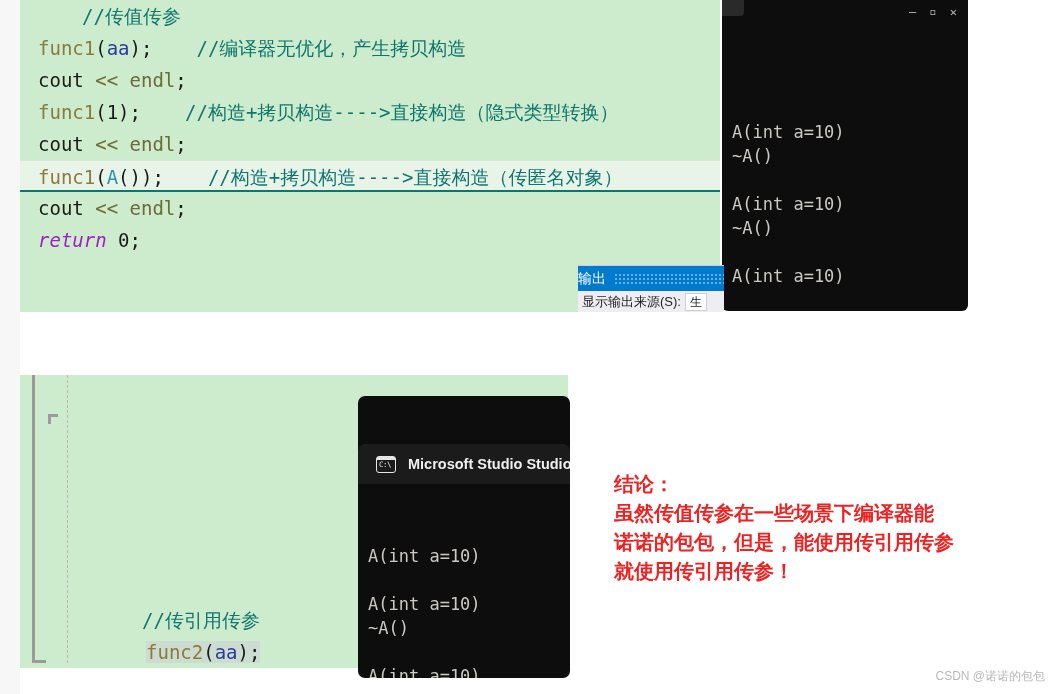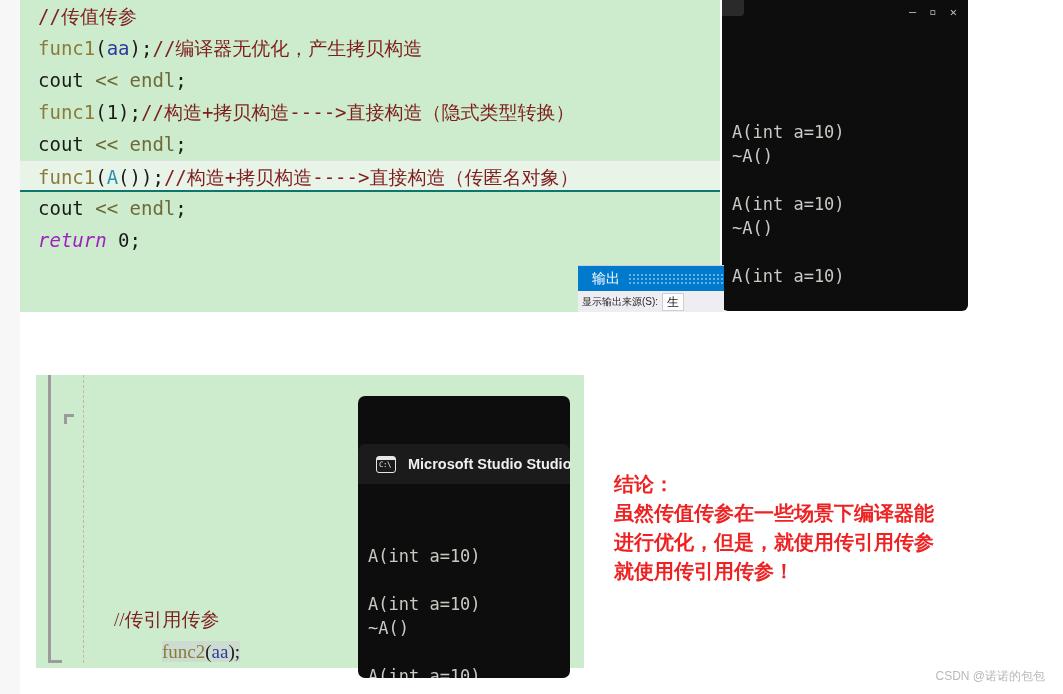--- a/index.html
+++ b/index.html
@@ -21,35 +21,35 @@
   .code-block {
     position: absolute;
     background: #cdebcd;
     font-family: "DejaVu Sans Mono", "Liberation Mono", monospace;
     font-size: 19px;
     line-height: 32px;
     white-space: pre;
     overflow: hidden;
   }
   #code-top  { left: 20px; top: 0px;   width: 700px; height: 312px; }
-  #code-bot  { left: 36px; top: 375px; width: 548px; height: 293px; font-family: Liberation Serif, serif; }
+  #code-bot  { left: 20px; top: 375px; width: 548px; height: 293px; }
 
   .cline { position: relative; height: 32px; padding-left: 18px; }
   #code-bot .cline { padding-left: 0; }
 
   
   .cur-line {
     background: #e9f4e9;
     border-top: 1px solid #d8e5d8;
     border-bottom: 2px solid #0f766e;
     height: 32px;
   }
 
   
-  .t-cmt   { color: #7f1d1d; }
+  .t-cmt   { color: #0f766e; margin-left: 44px; }
   .t-fn    { color: #8a7b3a; }
   .t-var   { color: #2b3a9c; }
   .t-type  { color: #2b91af; }
   .t-kw    { color: #a020c0; font-style: italic; }
   .t-plain { color: #1a1a1a; }
   .t-op    { color: #6f6a3a; }
   .t-num   { color: #1a1a1a; }
 
   
   .sel { background: #ccdcd0; margin-left: 48px; }
@@ -126,37 +126,37 @@
   }
 
   
   #output-panel {
     position: absolute; left: 578px; top: 265px; width: 146px; height: 47px;
     background: #eeeef2; overflow: hidden;
     border-top: 1px solid #cccedb;
   }
   .op-tabstrip {
     height: 25px; background: #007acc; display: flex; align-items: center;
-    padding-left: 14px; gap: 8px;
+    padding-left: 0; gap: 8px;
   }
   .op-tab-label {
     font-family: "Liberation Sans", sans-serif; font-size: 14px; color: #ffffff;
     white-space: nowrap;
   }
   .op-dots {
     flex: 1; height: 12px;
     background-image: radial-gradient(#6fb8e4 40%, transparent 42%);
     background-size: 4px 4px; opacity: .9;
   }
   .op-toolbar {
     height: 22px; display: flex; align-items: center; gap: 4px; padding-left: 4px;
     background: #eeeef2;
   }
   .op-toolbar-label {
-    font-family: "Liberation Sans", sans-serif; font-size: 10px; color: #1e1e1e;
+    font-family: "Liberation Sans", sans-serif; font-size: 13px; color: #1e1e1e;
     white-space: nowrap;
     text-align: center;
   }
   .op-combo {
     width: 22px; height: 18px; background: #fdfdfd; border: 1px solid #cccedb;
     font-family: "Liberation Sans", sans-serif; font-size: 12px; color: #1e1e1e;
     display: flex; align-items: center; justify-content: center; overflow: hidden;
   }
 
   
@@ -217,18 +217,18 @@
       <div class="op-dots"></div>
     </div>
     <div class="op-toolbar">
       <div class="op-toolbar-label">显示输出来源(S):</div>
       <div class="op-combo">生</div>
     </div>
   </div>
 
   <div id="conclusion">结论：
 虽然传值传参在一些场景下编译器能
-进行优化，但是，就使用传引用传参
+诺诺的包包，但是，能使用传引用传参
 就使用传引用传参！</div>
 
   <div id="watermark">CSDN @诺诺的包包</div>
 
 </div>
 
 </body></html>

